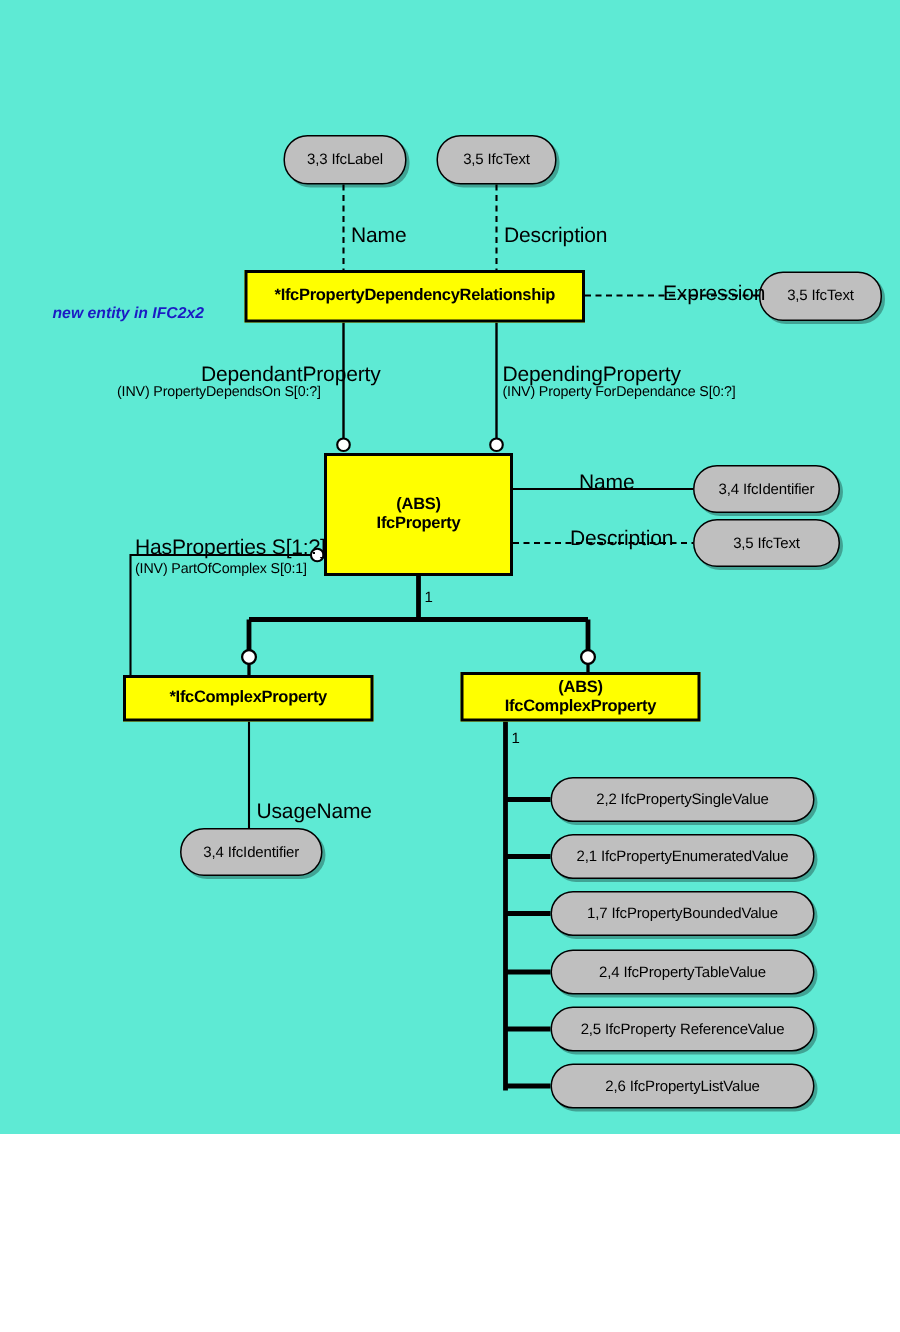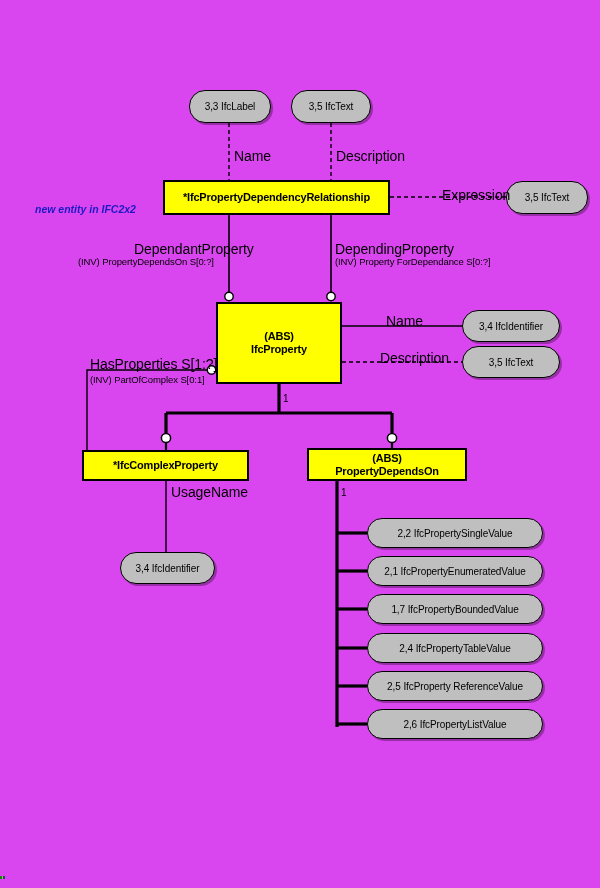--- a/index.html
+++ b/index.html
@@ -6,22 +6,22 @@
     margin: 0;
     padding: 0;
     background: #ffffff;
   }
   body {
     font-family: "Liberation Sans", sans-serif;
   }
   #canvas {
     position: relative;
     width: 600px;
-    height: 888px;
-    background: #d946ef;
+    height: 756px;
+    background: #5eead4;
     overflow: hidden;
   }
   svg.layer {
     position: absolute;
     left: 0;
     top: 0;
     width: 600px;
     height: 888px;
     pointer-events: none;
   }
@@ -166,21 +166,21 @@
   <div class="pill" style="left:462px; top:346px; width:98px; height:32px;">
     <span>3,5  IfcText</span>
   </div>
 
   <div class="ebox" style="left:82px; top:450px; width:167px; height:31px;">
     <span>*IfcComplexProperty</span>
   </div>
 
   <div class="ebox" style="left:307px; top:448px; width:160px; height:33px;">
     <span class="abs">(ABS)</span>
-    <span class="abs">PropertyDependsOn</span>
+    <span class="abs">IfcComplexProperty</span>
   </div>
 
   <div class="pill" style="left:120px; top:552px; width:95px; height:32px;">
     <span>3,4  IfcIdentifier</span>
   </div>
 
   <div class="pill" style="left:367px; top:518px; width:176px; height:30px;">
     <span>2,2  IfcPropertySingleValue</span>
   </div>
   <div class="pill" style="left:367px; top:556px; width:176px; height:30px;">
@@ -217,17 +217,17 @@
 
   <div class="lbl" style="left:380px; top:350px;">Description</div>
 
   <div class="lbl" style="left:90px; top:356px;">HasProperties   S[1:?]</div>
   <div class="lbl small" style="left:90px; top:374px;">(INV) PartOfComplex   S[0:1]</div>
 
   <div class="card" style="left:283px; top:393px;">1</div>
 
   <div class="card" style="left:341px; top:487px;">1</div>
 
-  <div class="lbl" style="left:171px; top:484px;">UsageName</div>
+  <div class="lbl" style="left:171px; top:532px;">UsageName</div>
 
   <div class="corner-dot" style="left:0px; top:876px;"></div>
 
 </div>
 
 </body></html>

